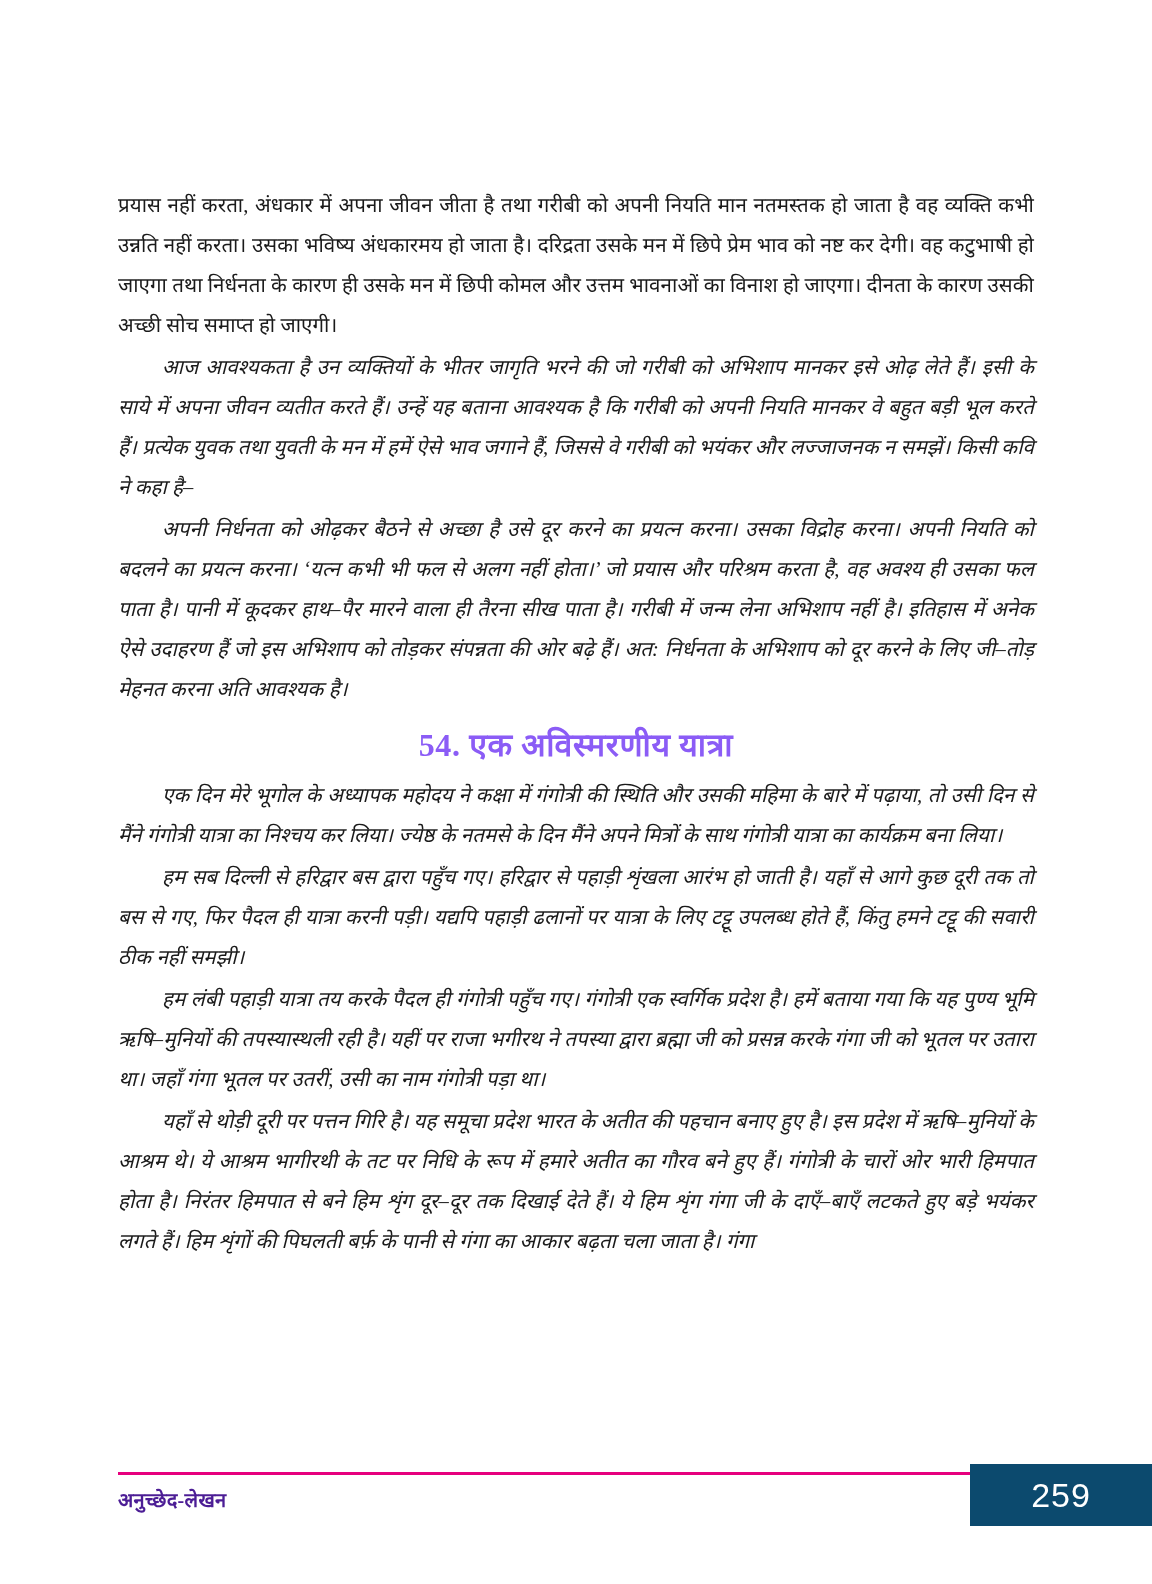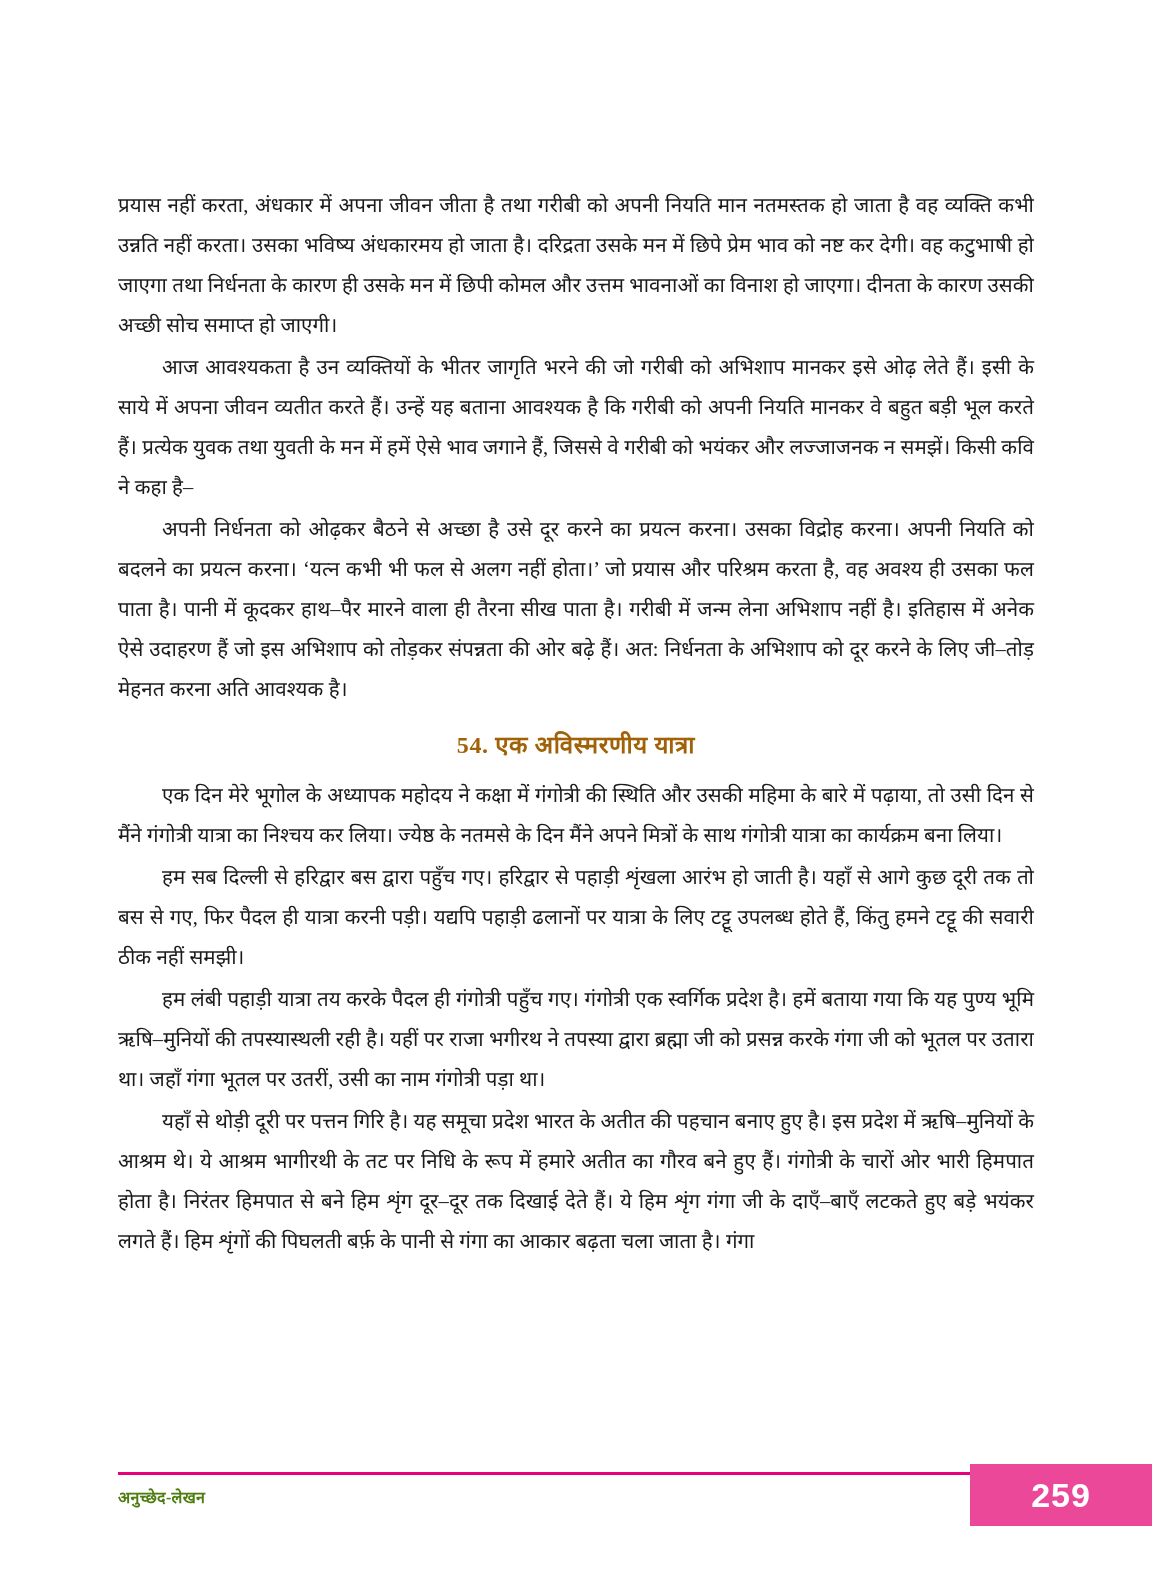--- a/index.html
+++ b/index.html
@@ -27,34 +27,35 @@
   .body-text {
     font-size: 20.5px;
     line-height: 40px;
     text-align: justify;
     text-justify: inter-word;
     margin: 0 0 2px 0;
     letter-spacing: 0.1px;
   }
   .body-text.indent {
     text-indent: 44px;
+    font-style: italic;
   }
   .verse {
     text-align: center;
     color: #e6007e;
     font-weight: bold;
     font-size: 20.5px;
     line-height: 40px;
     margin: 2px 0 2px 0;
   }
   .section-heading {
     text-align: center;
-    color: #a16207;
+    color: #8b5cf6;
     font-weight: bold;
-    font-size: 24px;
+    font-size: 32px;
     line-height: 44px;
     margin: 14px 0 8px 0;
     letter-spacing: 0.6px;
   }
   .footer {
     position: absolute;
     left: 0;
     bottom: 0;
     width: 1152px;
     height: 150px;
@@ -64,35 +65,35 @@
     left: 118px;
     top: 38px;
     width: 916px;
     height: 3px;
     background: #e6007e;
   }
   .footer-label {
     position: absolute;
     left: 118px;
     top: 52px;
-    font-size: 16px;
+    font-size: 20px;
     font-weight: bold;
-    color: #4d7c0f;
+    color: #4c1d95;
     letter-spacing: 0.3px;
   }
   .page-number-box {
     position: absolute;
     right: 0;
     top: 30px;
     width: 182px;
     height: 62px;
-    background: #ec4899;
+    background: #0c4a6e;
     color: #ffffff;
     font-family: "Liberation Sans", sans-serif;
-    font-weight: bold;
+    font-weight: normal;
     font-size: 34px;
     display: flex;
     align-items: center;
     justify-content: center;
     letter-spacing: 1px;
   }
 </style>
 </head>
 <body>
 

